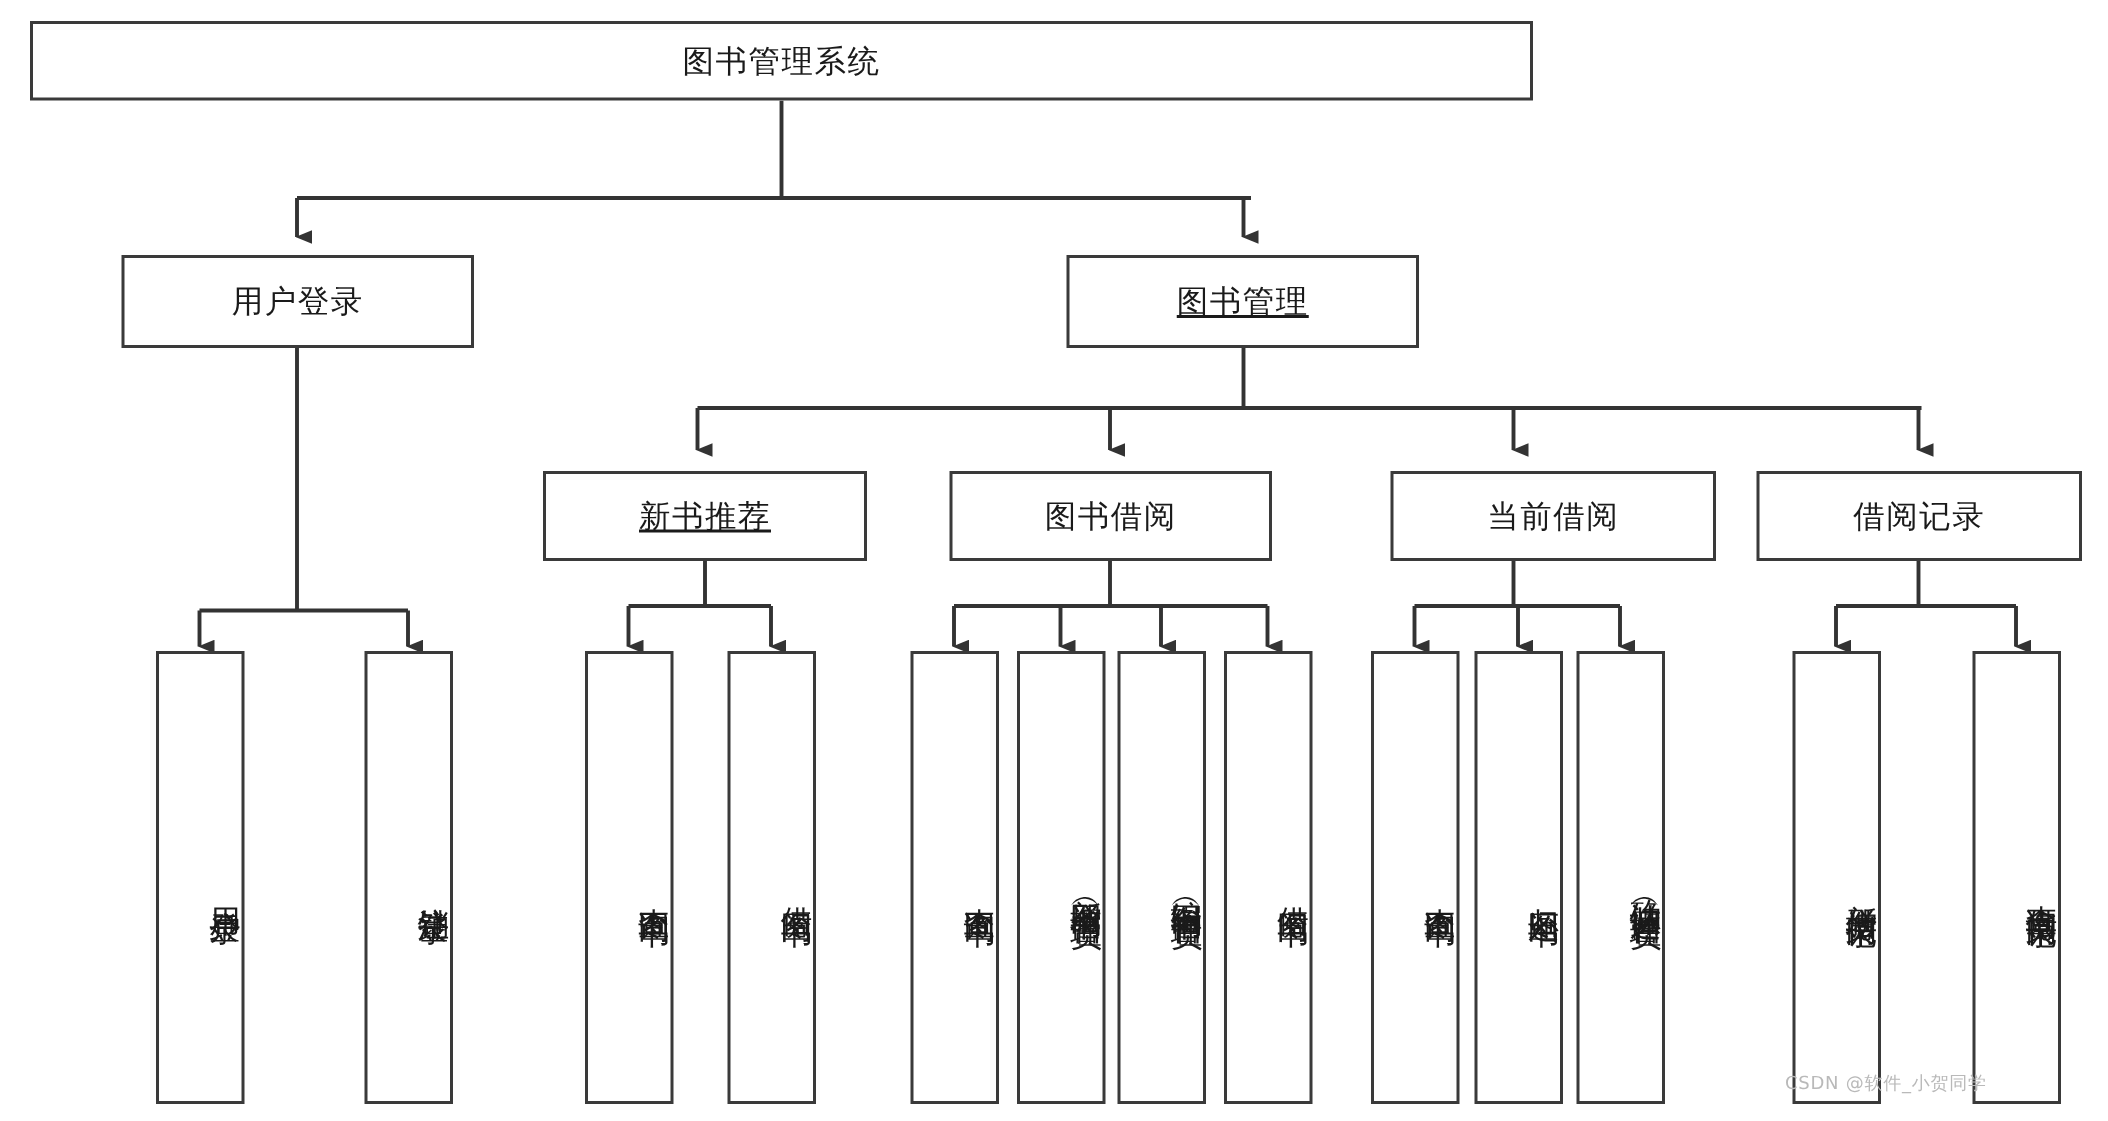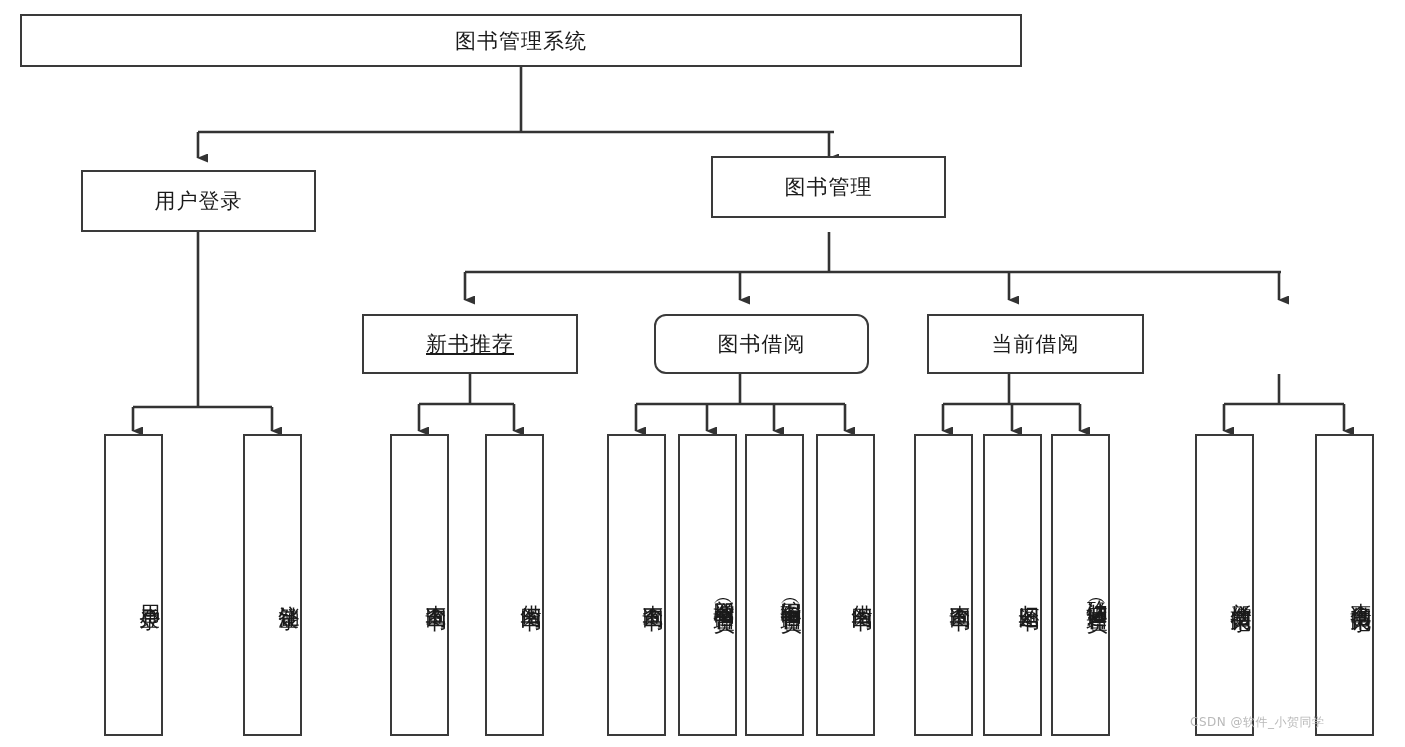--- a/index.html
+++ b/index.html
@@ -70,32 +70,35 @@
     </g>
   </svg>
 
   <div class="node h" style="left:20px;top:14px;width:1002px;height:53px;">
     <span>图书管理系统</span>
   </div>
 
   <div class="node h" style="left:81px;top:170px;width:235px;height:62px;">
     <span>用户登录</span>
   </div>
-  <div class="node h" style="left:711px;top:156px;width:235px;height:62px;">
+  <div class="node h" style="left:711px;top:170px;width:235px;height:62px;text-decoration:underline;">
     <span>图书管理</span>
   </div>
 
   <div class="node h" style="left:362px;top:314px;width:216px;height:60px;text-decoration:underline;">
     <span>新书推荐</span>
   </div>
-  <div class="node h" style="left:654px;top:314px;width:215px;height:60px;border-radius:12px;">
+  <div class="node h" style="left:633px;top:314px;width:215px;height:60px;">
     <span>图书借阅</span>
   </div>
   <div class="node h" style="left:901px;top:314px;width:217px;height:60px;margin-left:26px;">
     <span>当前借阅</span>
+  </div>
+  <div class="node h" style="left:1171px;top:314px;width:217px;height:60px;">
+    <span>借阅记录</span>
   </div>
 
   <div class="node v" style="left:104px;top:434px;width:59px;height:302px;">
     <span>用户登录</span>
   </div>
   <div class="node v" style="left:243px;top:434px;width:59px;height:302px;">
     <span>注销登录</span>
   </div>
 
   <div class="node v" style="left:390px;top:434px;width:59px;height:302px;">

